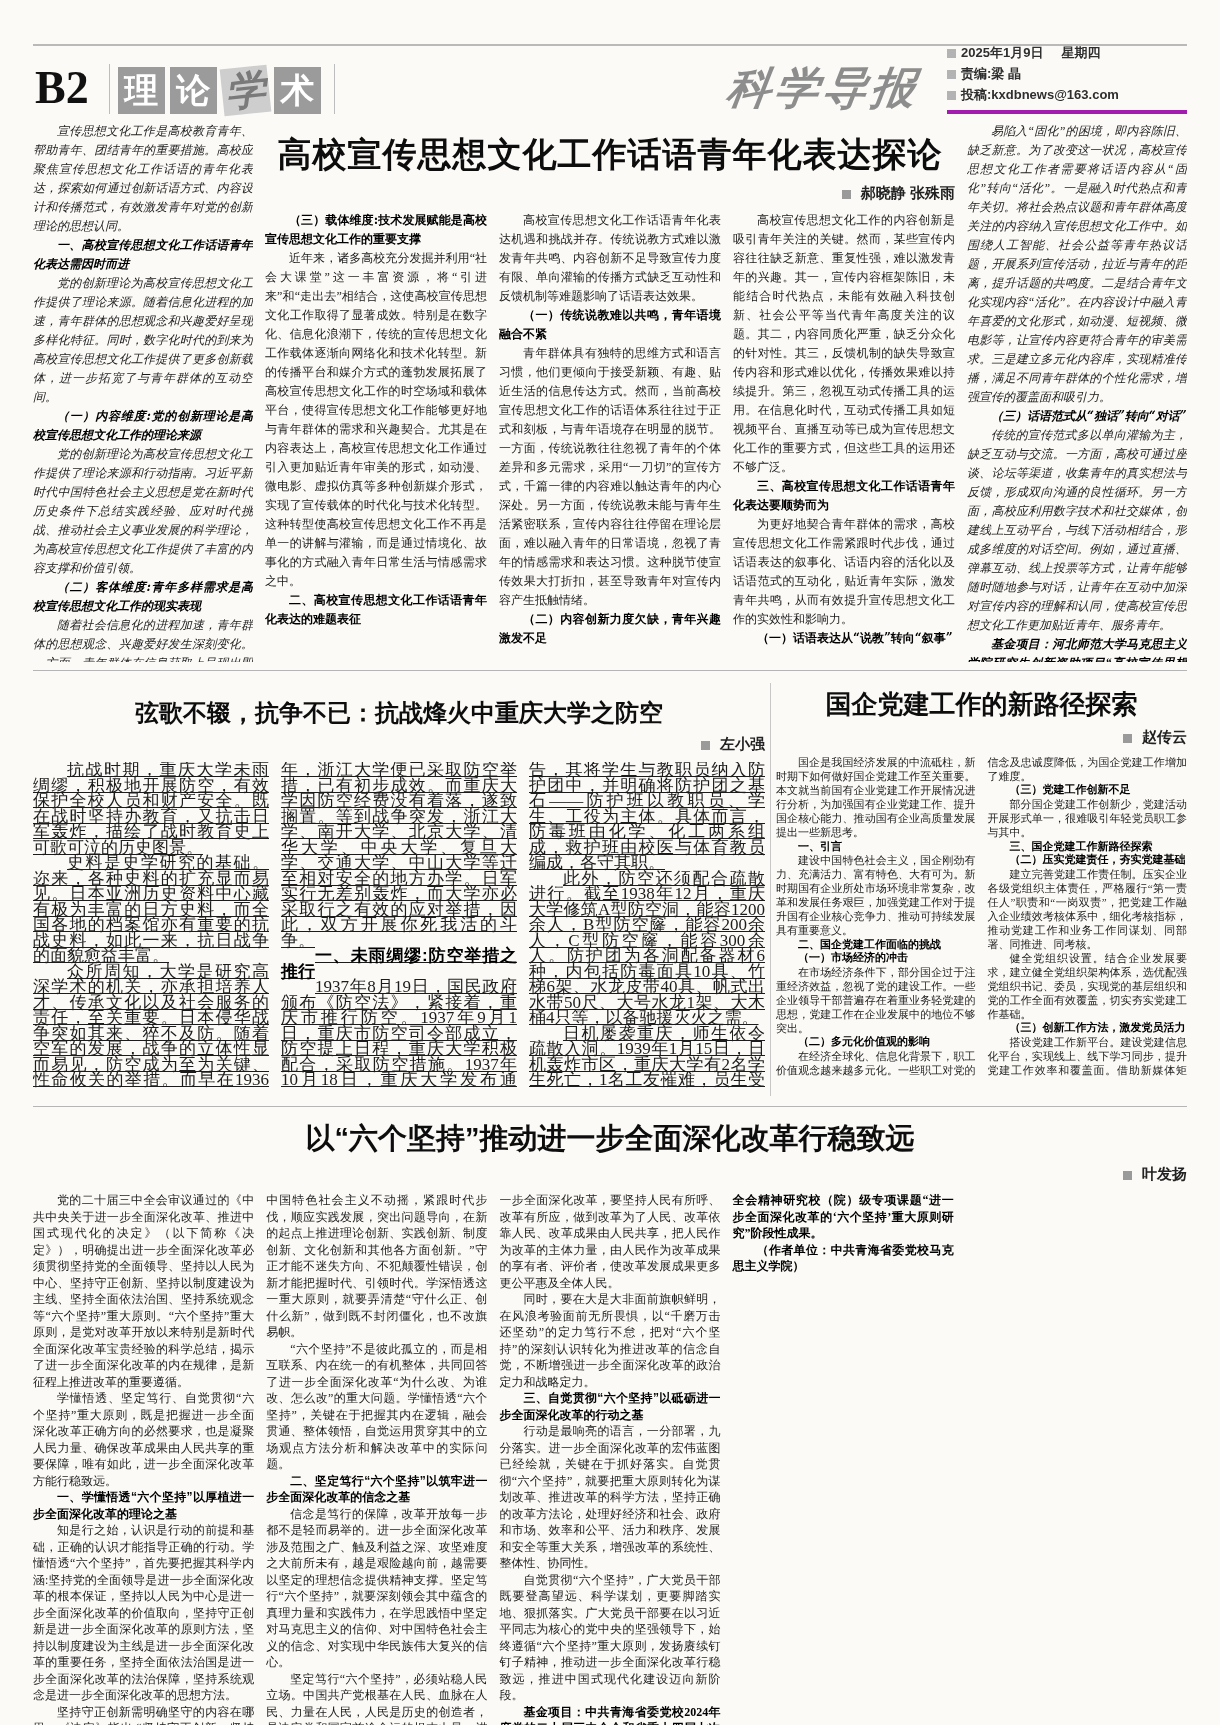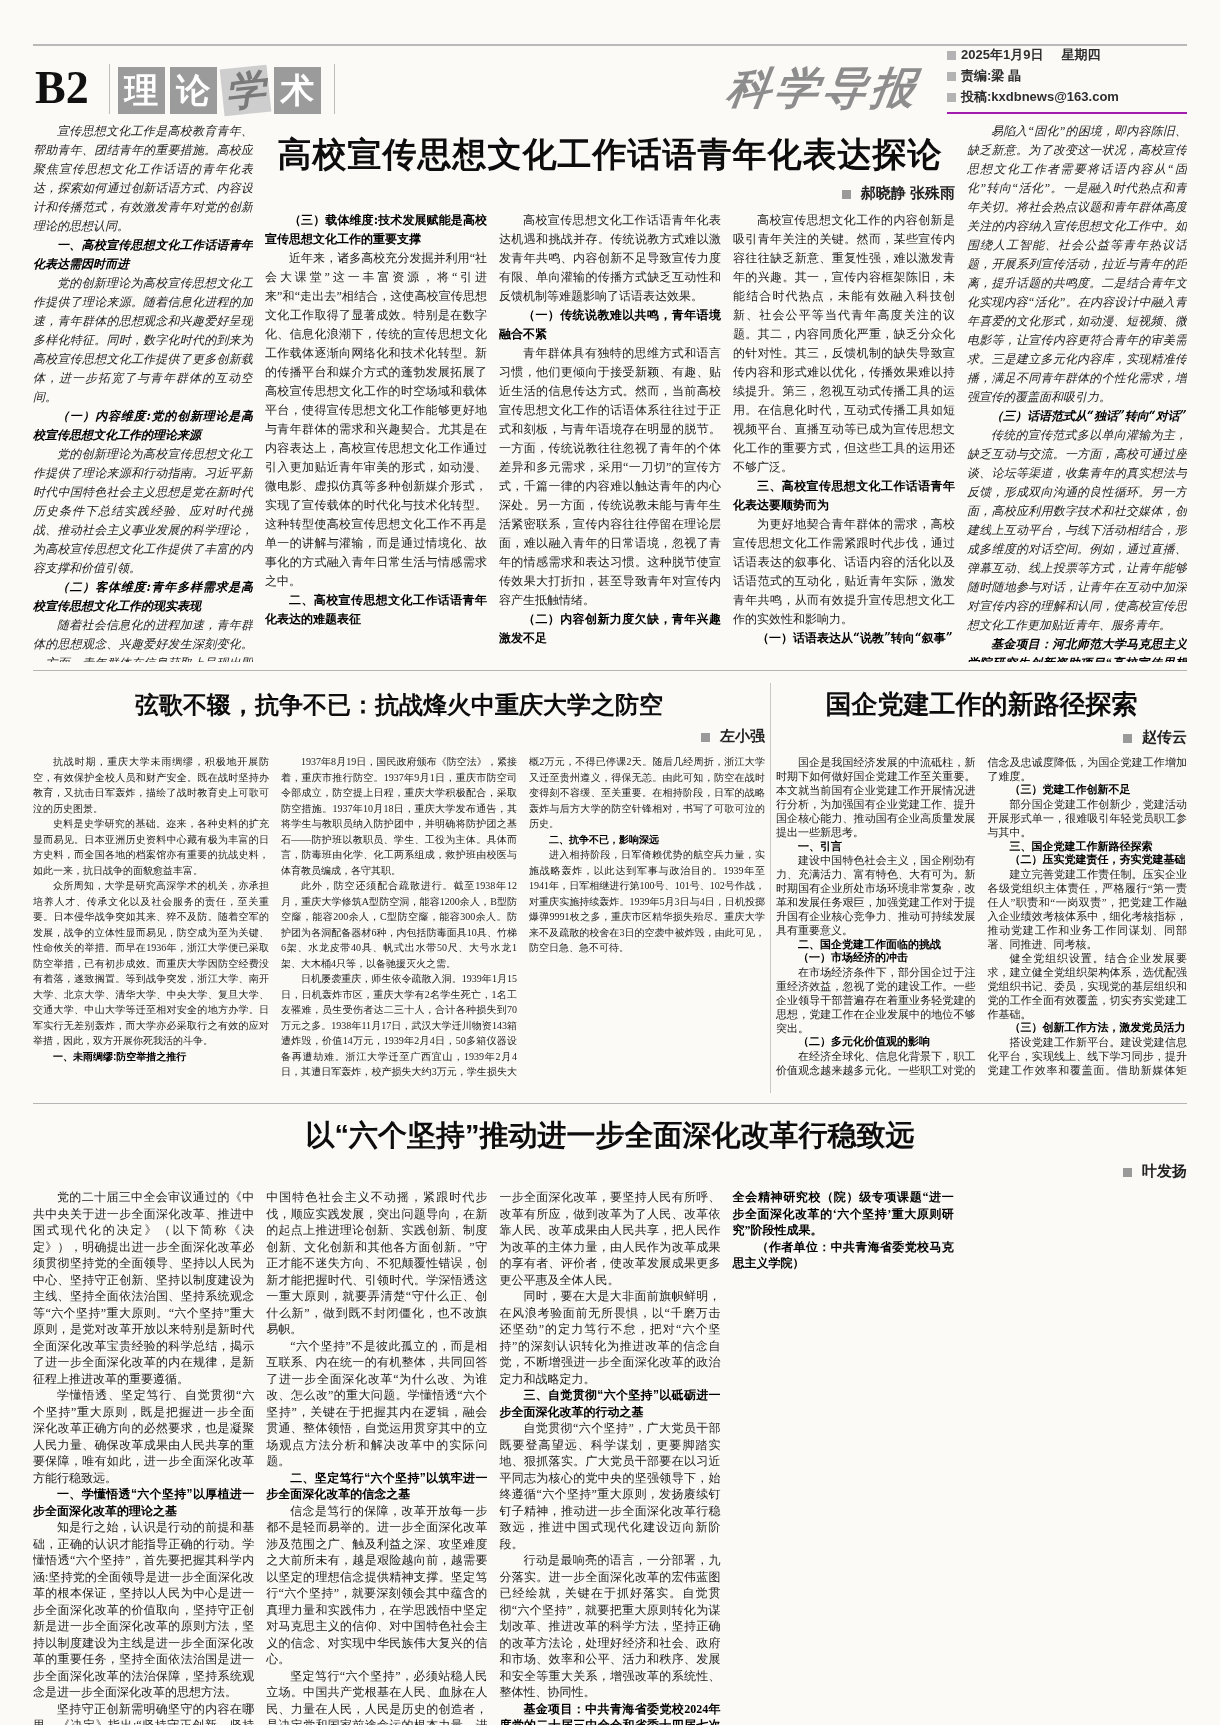--- a/index.html
+++ b/index.html
@@ -13,21 +13,21 @@
   .pageno{font-family:"Liberation Serif",serif;font-weight:bold;font-size:46px;line-height:52px;color:#111;padding:0 12px 0 2px;}
   .vr{width:1px;background:#bdbdbd;height:50px;margin:0 8px;}
   .secbox{width:47px;height:47px;margin-right:5px;display:flex;align-items:center;justify-content:center;
           font-family:"Liberation Sans",sans-serif;font-weight:bold;font-size:34px;}
   .secbox.dark{background:#9b9b9b;color:#ffffff;}
   .secbox.light{background:#cecece;color:#7a7a7a;font-family:"DejaVu Serif",serif;font-style:italic;transform:rotate(-6deg);font-size:40px;}
   .mh-right{display:flex;align-items:flex-end;}
   .brand{font-family:"DejaVu Serif",serif;font-style:italic;font-weight:bold;font-size:44px;
          color:#8d8d8d;margin-right:28px;line-height:52px;letter-spacing:4px;transform:skewX(-8deg);}
   .infobox{font-family:"Liberation Sans",sans-serif;font-size:13px;font-weight:bold;color:#2e2e2e;
-           border-bottom:2px solid #a21caf;padding-bottom:6px;min-width:240px;}
+           border-bottom:4px solid #a21caf;padding-bottom:6px;min-width:240px;}
   .infobox .row{margin-top:3px;display:flex;align-items:center;}
   .sq{display:inline-block;width:9px;height:9px;background:#b3b3b3;margin-right:5px;}
   
   .headline{font-family:"Liberation Sans",sans-serif;font-weight:bold;text-align:center;color:#0d0d0d;}
   .byline{text-align:right;font-size:15px;color:#222;font-family:"Liberation Sans",sans-serif;margin:6px 0 8px 0;font-weight:bold;}
   .byline .sq{background:#9a9a9a;vertical-align:middle;margin-right:6px;}
   .art-body{text-align:justify;overflow:hidden;column-fill:auto;}
   .art-body p{margin:0;}
   .p{text-indent:2em;}
   .hn{font-family:"Liberation Sans",sans-serif;font-weight:bold;text-indent:2em;color:#000;}
@@ -37,22 +37,22 @@
   .hr{height:1px;background:#b5b5b5;}
   
   .a1{display:grid;grid-template-columns:220px 690px 220px;column-gap:12px;margin-top:8px;height:540px;}
   .a1 .sidecol{font-size:12px;line-height:19px;height:540px;overflow:hidden;text-align:justify;}
   .a1 .sidecol p{margin:0;font-style:italic;}
   .a1-head{font-size:34px;letter-spacing:1px;margin-top:10px;}
   .a1-mid-body{column-count:3;column-gap:12px;font-size:12px;line-height:19px;height:452px;}
   
   .midrow{display:flex;margin-top:6px;}
   .a2{width:732px;}
-  .a2-head{font-size:24px;margin-top:12px;}
-  .a2-body{column-count:3;column-gap:12px;font-size:10px;line-height:15.5px;height:338px;}
+  .a2-head{font-size:24px;margin-top:20px;}
+  .a2-body{column-count:3;column-gap:12px;font-size:17px;line-height:15.5px;height:338px;text-decoration:underline;}
   .vdiv{width:1px;background:#c7c7c7;margin:6px 5px 4px 5px;}
   .a3{flex:1;}
   .a3-head{font-size:26px;margin-top:10px;}
   .a3-body{column-count:2;column-gap:12px;font-size:11px;line-height:14px;height:342px;}
   
   .a4-head{font-size:29px;margin-top:12px;}
   .a4-body{column-count:5;column-gap:12px;font-size:12px;line-height:16.5px;height:548px;}
 </style>
 </head>
 <body>
@@ -192,20 +192,20 @@
         <p class="p">学懂悟透、坚定笃行、自觉贯彻“六个坚持”重大原则，既是把握进一步全面深化改革正确方向的必然要求，也是凝聚人民力量、确保改革成果由人民共享的重要保障，唯有如此，进一步全面深化改革方能行稳致远。</p>
         <p class="hn">一、学懂悟透“六个坚持”以厚植进一步全面深化改革的理论之基</p>
         <p class="p">知是行之始，认识是行动的前提和基础，正确的认识才能指导正确的行动。学懂悟透“六个坚持”，首先要把握其科学内涵:坚持党的全面领导是进一步全面深化改革的根本保证，坚持以人民为中心是进一步全面深化改革的价值取向，坚持守正创新是进一步全面深化改革的原则方法，坚持以制度建设为主线是进一步全面深化改革的重要任务，坚持全面依法治国是进一步全面深化改革的法治保障，坚持系统观念是进一步全面深化改革的思想方法。</p>
         <p class="p">坚持守正创新需明确坚守的内容在哪里。《决定》指出:“坚持守正创新，坚持中国特色社会主义不动摇，紧跟时代步伐，顺应实践发展，突出问题导向，在新的起点上推进理论创新、实践创新、制度创新、文化创新和其他各方面创新。”守正才能不迷失方向、不犯颠覆性错误，创新才能把握时代、引领时代。学深悟透这一重大原则，就要弄清楚“守什么正、创什么新”，做到既不封闭僵化，也不改旗易帜。</p>
         <p class="p">“六个坚持”不是彼此孤立的，而是相互联系、内在统一的有机整体，共同回答了进一步全面深化改革“为什么改、为谁改、怎么改”的重大问题。学懂悟透“六个坚持”，关键在于把握其内在逻辑，融会贯通、整体领悟，自觉运用贯穿其中的立场观点方法分析和解决改革中的实际问题。</p>
         <p class="hn">二、坚定笃行“六个坚持”以筑牢进一步全面深化改革的信念之基</p>
         <p class="p">信念是笃行的保障，改革开放每一步都不是轻而易举的。进一步全面深化改革涉及范围之广、触及利益之深、攻坚难度之大前所未有，越是艰险越向前，越需要以坚定的理想信念提供精神支撑。坚定笃行“六个坚持”，就要深刻领会其中蕴含的真理力量和实践伟力，在学思践悟中坚定对马克思主义的信仰、对中国特色社会主义的信念、对实现中华民族伟大复兴的信心。</p>
         <p class="p">坚定笃行“六个坚持”，必须站稳人民立场。中国共产党根基在人民、血脉在人民、力量在人民，人民是历史的创造者，是决定党和国家前途命运的根本力量。进一步全面深化改革，要坚持人民有所呼、改革有所应，做到改革为了人民、改革依靠人民、改革成果由人民共享，把人民作为改革的主体力量，由人民作为改革成果的享有者、评价者，使改革发展成果更多更公平惠及全体人民。</p>
         <p class="p">同时，要在大是大非面前旗帜鲜明，在风浪考验面前无所畏惧，以“千磨万击还坚劲”的定力笃行不怠，把对“六个坚持”的深刻认识转化为推进改革的信念自觉，不断增强进一步全面深化改革的政治定力和战略定力。</p>
         <p class="hn">三、自觉贯彻“六个坚持”以砥砺进一步全面深化改革的行动之基</p>
+        <p class="p">行动是最响亮的语言，一分部署，九分落实。进一步全面深化改革的宏伟蓝图已经绘就，关键在于抓好落实。自觉贯彻“六个坚持”，就要把重大原则转化为谋划改革、推进改革的科学方法，坚持正确的改革方法论，处理好经济和社会、政府和市场、效率和公平、活力和秩序、发展和安全等重大关系，增强改革的系统性、整体性、协同性。</p>
         <p class="p">自觉贯彻“六个坚持”，广大党员干部既要登高望远、科学谋划，更要脚踏实地、狠抓落实。广大党员干部要在以习近平同志为核心的党中央的坚强领导下，始终遵循“六个坚持”重大原则，发扬赓续钉钉子精神，推动进一步全面深化改革行稳致远，推进中国式现代化建设迈向新阶段。</p>
-        <p class="p">行动是最响亮的语言，一分部署，九分落实。进一步全面深化改革的宏伟蓝图已经绘就，关键在于抓好落实。自觉贯彻“六个坚持”，就要把重大原则转化为谋划改革、推进改革的科学方法，坚持正确的改革方法论，处理好经济和社会、政府和市场、效率和公平、活力和秩序、发展和安全等重大关系，增强改革的系统性、整体性、协同性。</p>
         <p class="fund">基金项目：中共青海省委党校2024年度党的二十届三中全会和省委十四届七次全会精神研究校（院）级专项课题“进一步全面深化改革的‘六个坚持’重大原则研究”阶段性成果。</p>
         <p class="author">（作者单位：中共青海省委党校马克思主义学院）</p>
       </div>
   </div>
 
 </div>
 
 </body></html>

